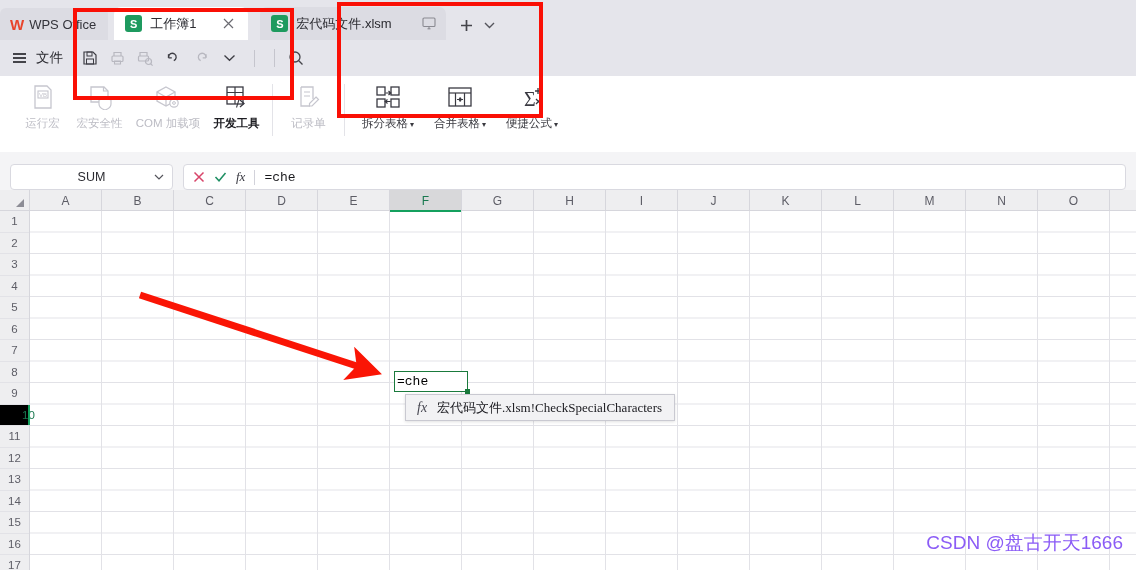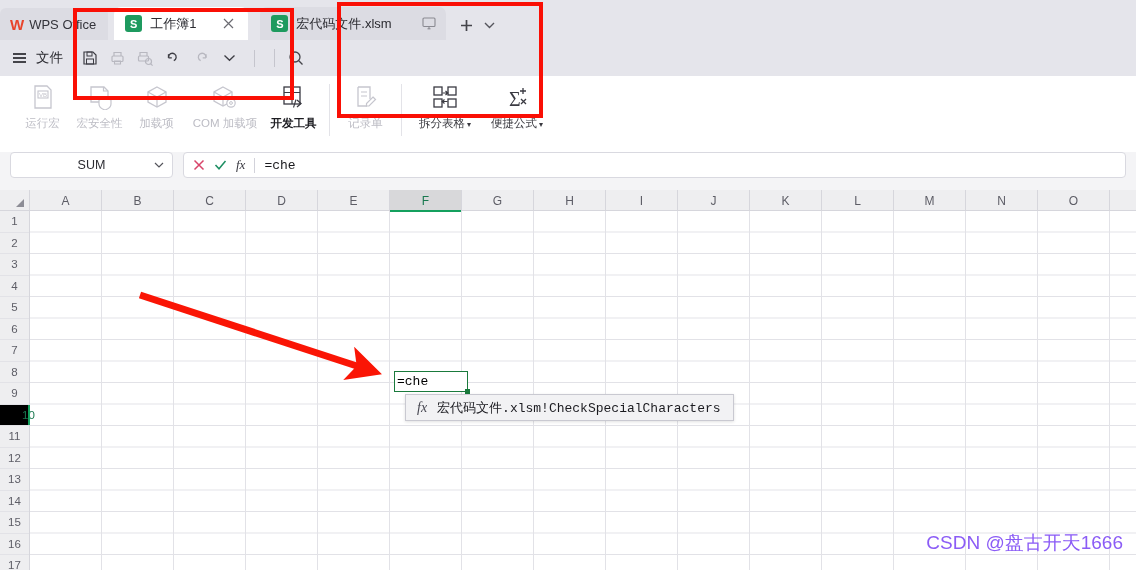--- a/index.html
+++ b/index.html
@@ -109,21 +109,21 @@
   .cmd.disabled { color: #bcbcc4; }
   .cmd .ico { height: 28px; display: flex; align-items: center; justify-content: center; }
   .cmd .lbl { white-space: nowrap; font-size: 11.5px; }
   .cmd.strong .lbl { color: #1d1d22; font-weight: bold; text-align: center; }
   .grp-sep { width: 1px; height: 52px; background: #e3e3e8; margin: 8px 7px 0 7px; }
   .caret { font-size: 8px; margin-left: 2px; }
 
   
   .fbar {
     position: absolute; left: 0; top: 152px; width: 1136px; height: 38px;
-    background: #f4f4f6; display: flex; align-items: flex-start; padding: 0 10px;
+    background: #f4f4f6; display: flex; align-items: flex-end; padding: 0 10px;
   }
   .namebox {
     width: 163px; height: 26px; background: #fff; border: 1px solid #d9d9e0;
     border-radius: 4px; display: flex; align-items: center;
     justify-content: center; position: relative; font-size: 12.5px; color: #2b2b31;
   }
   .namebox .nb-chev {
     position: absolute; right: 8px; color: #55555c; font-size: 9px;
   }
   .fbox {
@@ -205,21 +205,21 @@
     position: absolute; left: 405px; top: 394px; height: 27px; z-index: 30;
     background: #f2f2f4; border: 1px solid #c9c9d1;
     display: flex; align-items: center; gap: 10px; padding: 0 12px 0 11px;
     box-shadow: 0 1px 3px rgba(0,0,0,0.12);
   }
   .ac-fx {
     font-family: "Liberation Serif", serif; font-style: italic;
     font-size: 14px; color: #474751;
   }
   .ac-text {
-    font-family: Liberation Mono, monospace;
+    font-family: Liberation Serif, serif;
     font-size: 13px; color: #1b1b20; white-space: nowrap;
   }
 
   
   .annot-rect { position: absolute; border: 4px solid #fa0f05; z-index: 40; }
   .annot-arrow { position: absolute; left: 0; top: 0; z-index: 39; pointer-events: none; }
 
   
   .watermark {
     position: absolute; right: 13px; bottom: 14px; z-index: 35;
@@ -353,29 +353,20 @@
         <span class="ico">
           <svg width="26" height="26" viewBox="0 0 26 26">
             <path d="M4 3 H17 L21 7 V18 H4 Z" stroke="#c6c6ce" stroke-width="1.3" fill="none"></path>
             <path d="M16.5 3 V7 H21" stroke="#c6c6ce" stroke-width="1.2" fill="none"></path>
             <path d="M12 16 L18 14 L24 16 V20 C24 23 21 25 18 26 C15 25 12 23 12 20 Z" stroke="#c6c6ce" stroke-width="1.2" fill="#fff"></path>
           </svg>
         </span>
         <span class="lbl">宏安全性</span>
       </div>
 
-      <div class="cmd disabled">
-        <span class="ico">
-          <svg width="26" height="26" viewBox="0 0 26 26">
-            <path d="M13 3 L22 8 L22 18 L13 23 L4 18 L4 8 Z" stroke="#c6c6ce" stroke-width="1.3" fill="none"></path>
-            <path d="M4 8 L13 13 L22 8 M13 13 L13 23" stroke="#c6c6ce" stroke-width="1.2" fill="none"></path>
-          </svg>
-        </span>
-        <span class="lbl">加载项</span>
-      </div>
 
       <div class="cmd wider disabled">
         <span class="ico">
           <svg width="28" height="26" viewBox="0 0 28 26">
             <path d="M12 3 L21 8 L21 17 L12 22 L3 17 L3 8 Z" stroke="#c6c6ce" stroke-width="1.3" fill="none"></path>
             <path d="M3 8 L12 13 L21 8 M12 13 L12 22" stroke="#c6c6ce" stroke-width="1.2" fill="none"></path>
             <circle cx="20" cy="19" r="4.2" stroke="#c6c6ce" stroke-width="1.2" fill="#fff"></circle>
             <circle cx="20" cy="19" r="1.4" stroke="#c6c6ce" stroke-width="1" fill="none"></circle>
           </svg>
         </span>
@@ -416,20 +407,32 @@
             <rect x="16" y="3" width="8" height="8" stroke="#3a3a42" stroke-width="1.3" fill="none"></rect>
             <rect x="2" y="15" width="8" height="8" stroke="#3a3a42" stroke-width="1.3" fill="none"></rect>
             <rect x="16" y="15" width="8" height="8" stroke="#3a3a42" stroke-width="1.3" fill="none"></rect>
             <path d="M10.5 9 H15.5 M13.5 7 L15.8 9 L13.5 11" stroke="#3a3a42" stroke-width="1.2" fill="none"></path>
             <path d="M15.5 17.5 H10.5 M12.5 15.5 L10.2 17.5 L12.5 19.5" stroke="#3a3a42" stroke-width="1.2" fill="none"></path>
           </svg>
         </span>
         <span class="lbl"><span>拆分表格</span><span class="caret">▾</span></span>
       </div>
 
+      <div class="cmd wide">
+        <span class="ico">
+          <svg width="26" height="26" viewBox="0 0 26 26">
+            <rect x="2" y="4" width="22" height="18" stroke="#3a3a42" stroke-width="1.3" fill="none"></rect>
+            <path d="M2 9 H24" stroke="#3a3a42" stroke-width="1.2"></path>
+            <path d="M8.5 9 V22 M17.5 9 V22" stroke="#3a3a42" stroke-width="1.2"></path>
+            <path d="M10 15.5 H14 M12.4 13.8 L14.3 15.5 L12.4 17.2" stroke="#3a3a42" stroke-width="1.2" fill="none"></path>
+            <path d="M16 15.5 H12.2 M14 13.8 L12 15.5 L14 17.2" stroke="#3a3a42" stroke-width="1.2" fill="none"></path>
+          </svg>
+        </span>
+        <span class="lbl"><span>合并表格</span><span class="caret">▾</span></span>
+      </div>
 
 
       <div class="cmd wide">
         <span class="ico">
           <svg width="26" height="26" viewBox="0 0 26 26">
             <text x="5" y="22" font-size="20" fill="#3a3a42" font-family="Liberation Serif">Σ</text>
             <path d="M19 4 V10 M16 7 H22" stroke="#3a3a42" stroke-width="1.3"></path>
             <path d="M17 15 L22 20 M22 15 L17 20" stroke="#3a3a42" stroke-width="1.3"></path>
           </svg>
         </span>

